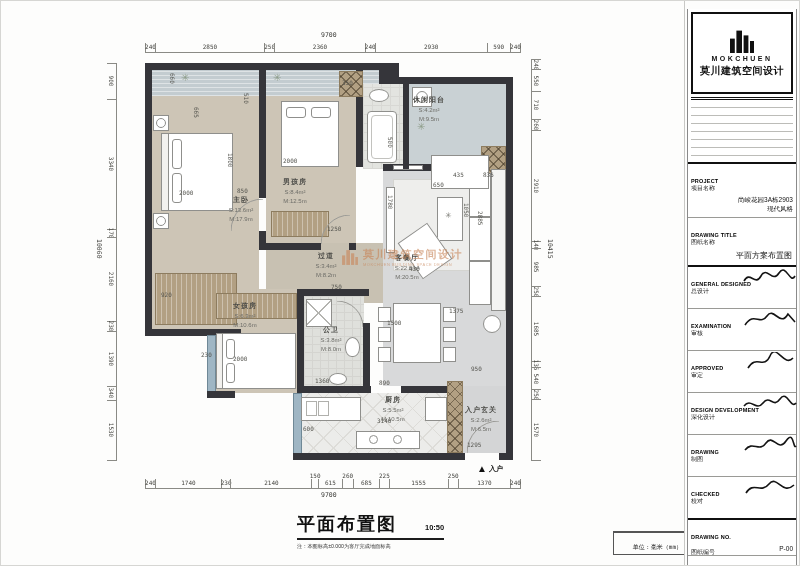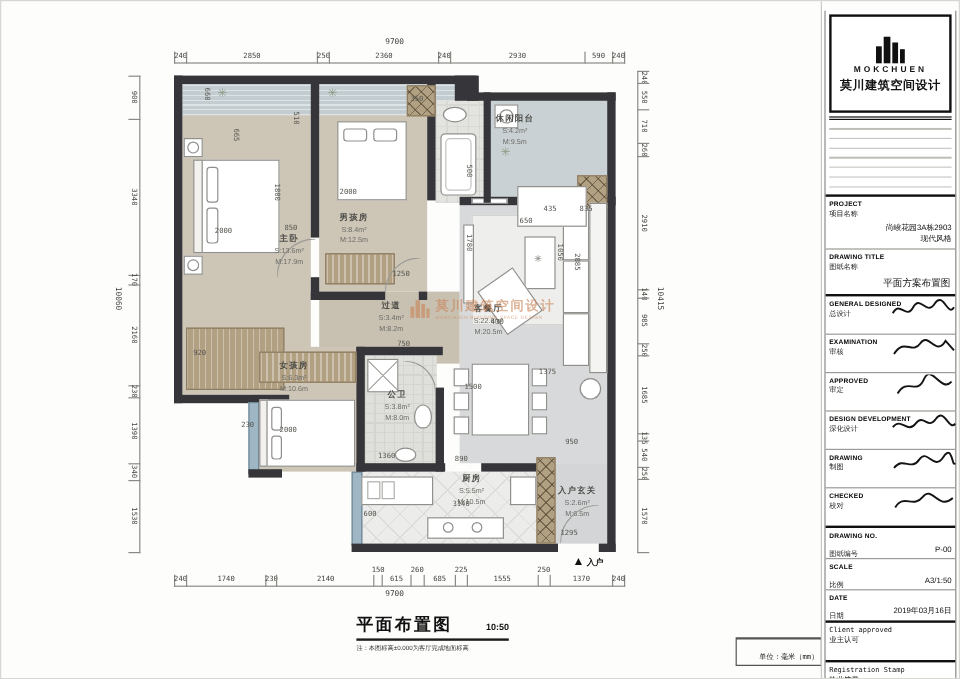--- a/index.html
+++ b/index.html
@@ -38,37 +38,37 @@
   .idim{position:absolute;font-size:6px;color:#55554f;font-family:"DejaVu Sans Mono",monospace;white-space:nowrap;}
   .idim.v{writing-mode:vertical-rl;}
   .plant{position:absolute;font-size:10px;color:#8f9e8b;}
   
   #wmark{left:340px;top:246px;display:flex;align-items:center;gap:4px;opacity:.62;}
   #wmark .wzh{font-size:11px;font-weight:bold;color:#c8865a;letter-spacing:1.5px;white-space:nowrap;}
   #wmark .wen{font-size:4px;color:#c8865a;letter-spacing:.5px;white-space:nowrap;}
   
   #ftitle{left:296px;top:511px;}
   #ftitle .row{display:flex;align-items:baseline;gap:28px;border-bottom:2.5px solid #1c1c1c;padding-bottom:2px;}
-  #ftitle .t{font-family:"Liberation Serif",serif;font-size:14px;font-weight:bold;color:#111;letter-spacing:2px;}
+  #ftitle .t{font-family:"Liberation Serif",serif;font-size:18px;font-weight:bold;color:#111;letter-spacing:2px;}
   #ftitle .s{font-size:7.5px;font-weight:bold;color:#111;}
   #ftitle .n{font-size:5.2px;color:#333;margin-top:2.5px;}
   #units{left:612px;top:530px;width:72px;height:24px;border:1px solid #555;border-top-width:2px;
          display:flex;align-items:flex-end;justify-content:flex-end;padding:2px;
          font-family:"DejaVu Sans Mono",monospace;font-size:6px;color:#222;}
   #entry-arrow{left:476px;top:463px;display:flex;align-items:center;gap:2px;}
   #entry-arrow .tri{font-size:10px;color:#111;line-height:1;}
   #entry-arrow .tx{font-size:7px;font-weight:bold;color:#111;}
   
   #tb{left:686px;top:8px;width:110px;border-left:1px solid #8a8a8a;border-right:1px solid #8a8a8a;border-bottom:1.5px solid #333;background:#fff;}
   .logo-box{border:2.5px solid #101010;margin:3px;height:78px;display:flex;flex-direction:column;align-items:center;justify-content:center;gap:2px;}
   .logo-en{font-size:7px;font-weight:bold;letter-spacing:2.5px;color:#111;}
   .logo-zh{font-size:10px;font-weight:bold;color:#111;letter-spacing:.5px;}
   .ruled{height:62px;margin:2px 3px 0 3px;border-top:3px double #111;
          background:repeating-linear-gradient(180deg,transparent 0 7px,#bcbcb8 7px 8px);}
-  .sec{border-top:2px solid #101010;padding:4px 3px 3px 3px;position:relative;}
+  .sec{border-top:2px solid #101010;padding:14px 3px 3px 3px;position:relative;}
   .sec.thin{border-top:1px solid #9a9a96;}
   .len{font-size:5.5px;font-weight:bold;color:#000;letter-spacing:.2px;}
   .lzh{font-size:6px;color:#222;}
   .valr{font-size:6.5px;color:#111;text-align:right;}
   .valbig{font-size:8px;color:#111;text-align:right;padding:3px 1px 1px 0;}
   .sigrow{position:relative;height:24px;}
   .sig{position:absolute;right:-2px;top:1px;}
   .mono{font-family:"DejaVu Sans Mono",monospace;}
   .stamp-en{font-size:5.8px;color:#111;}
   .stamp-zh{font-size:6.2px;color:#111;}

